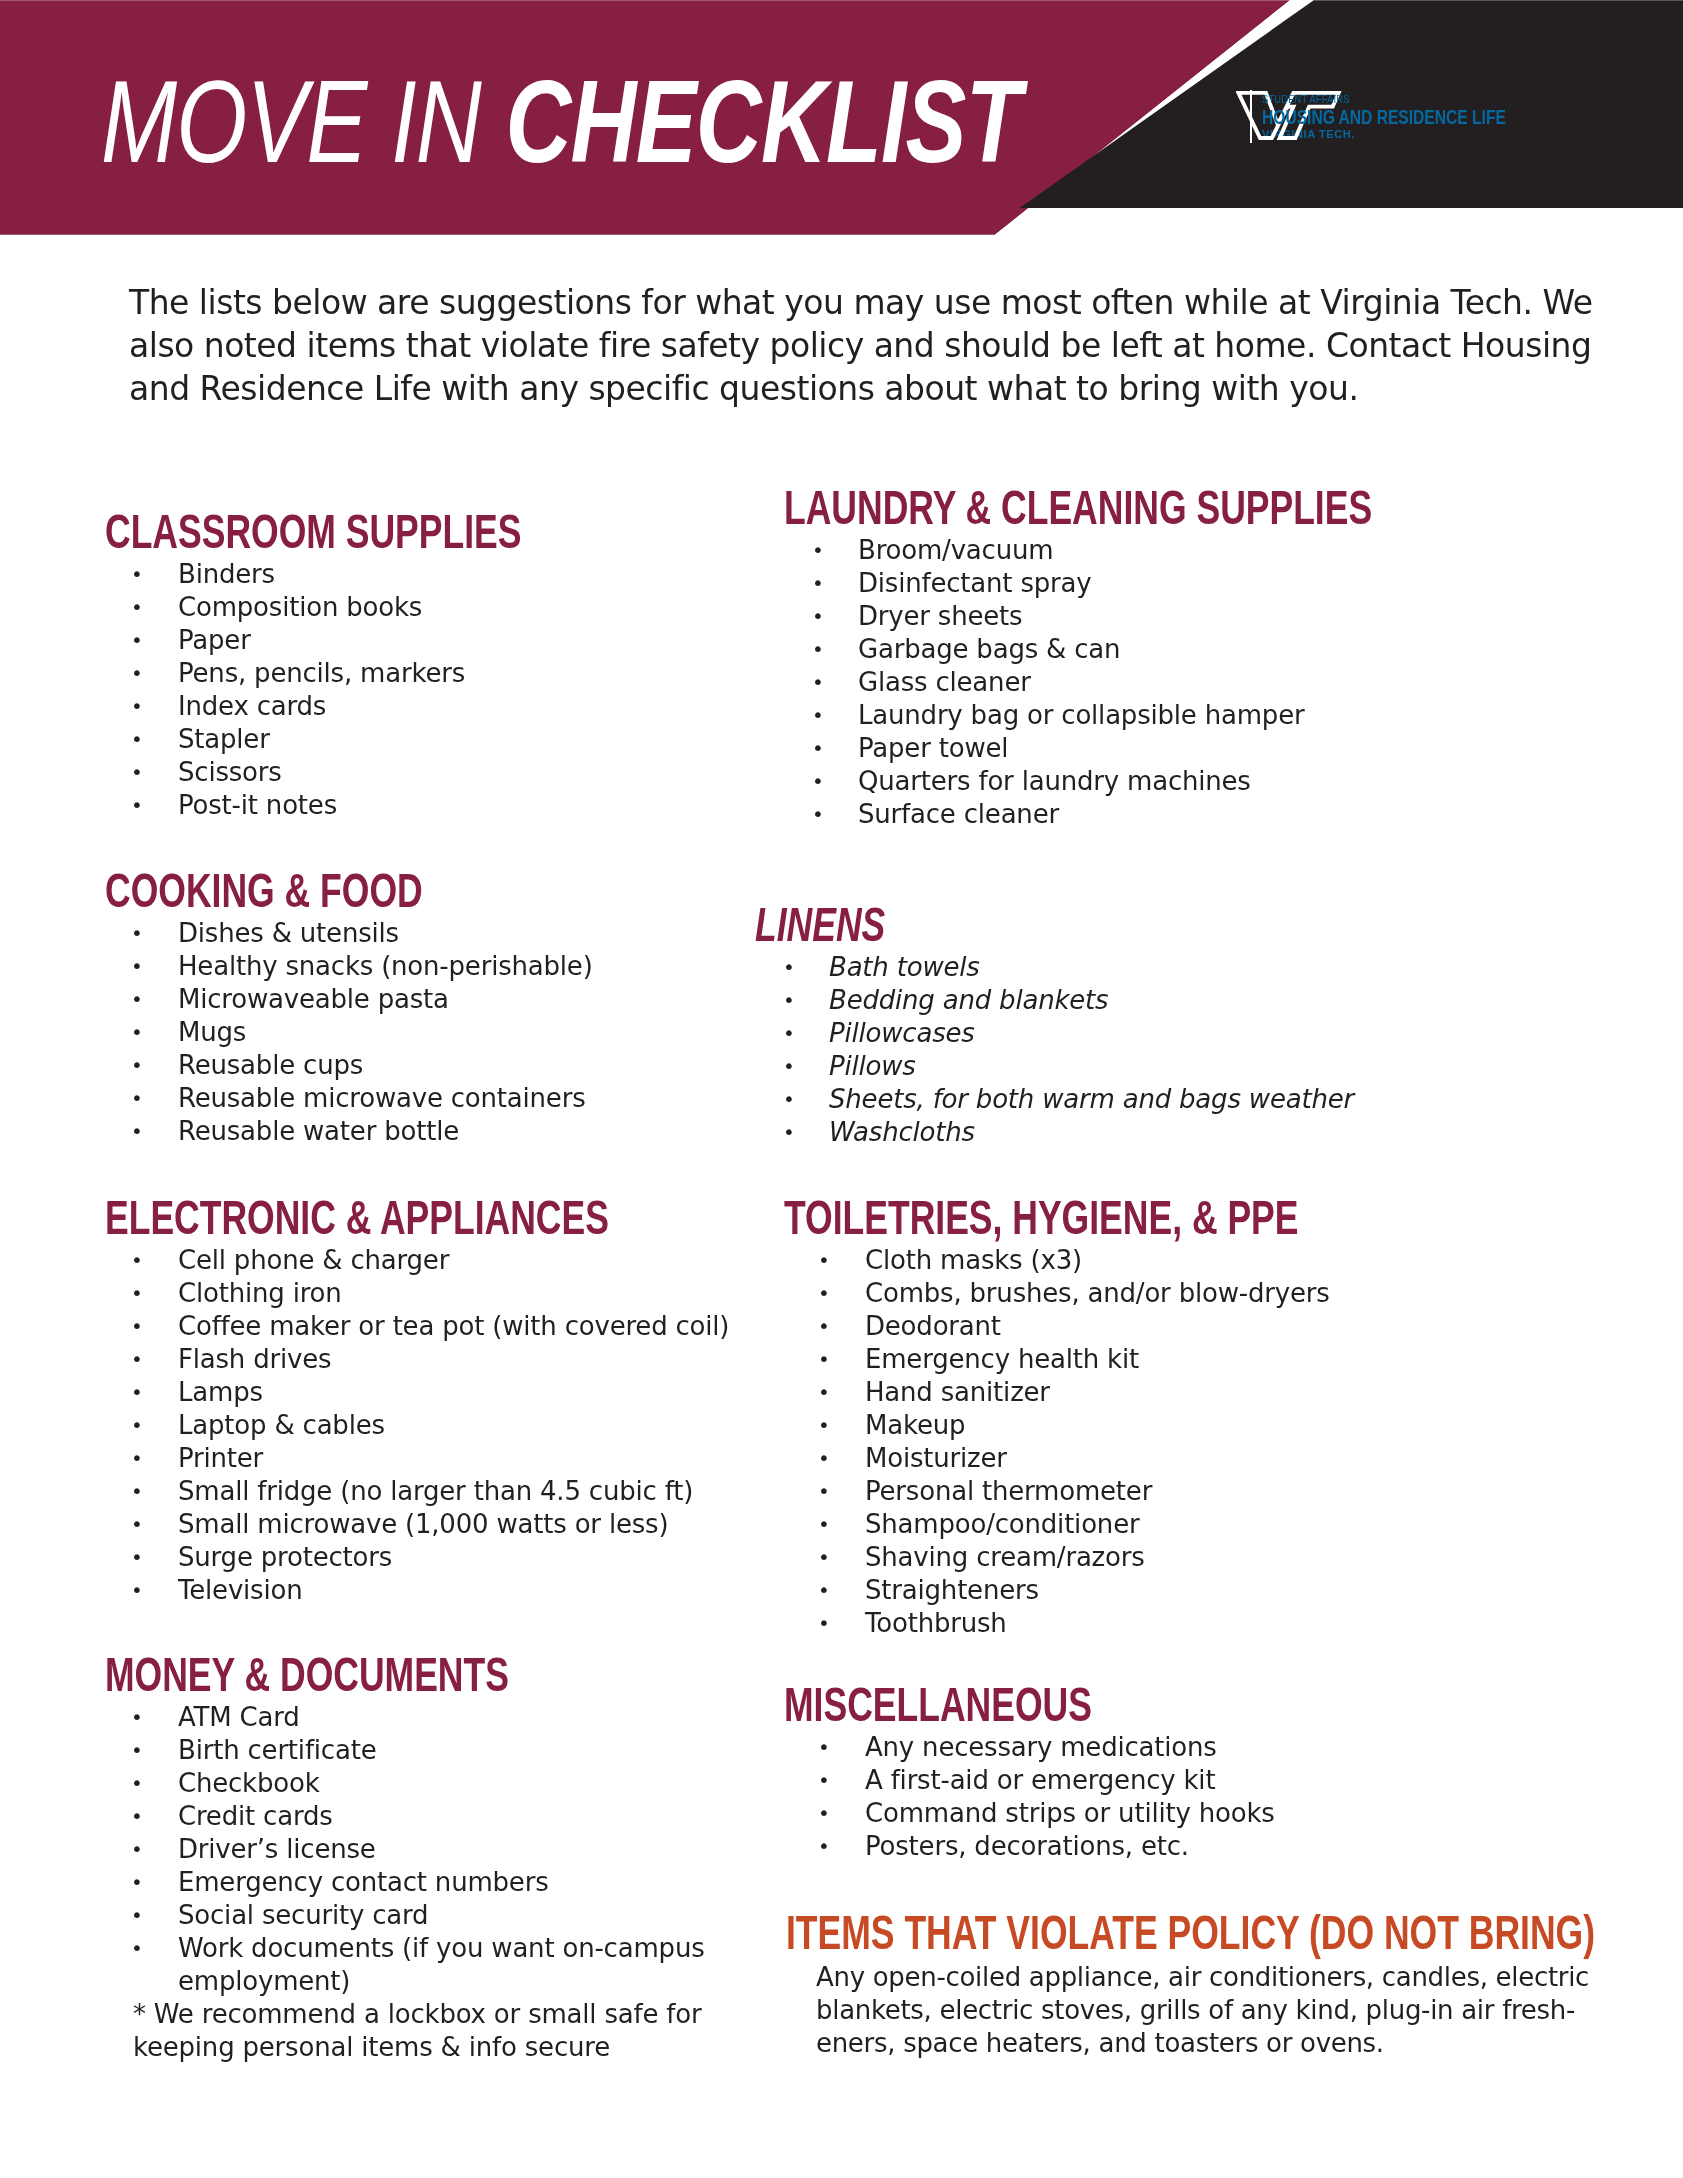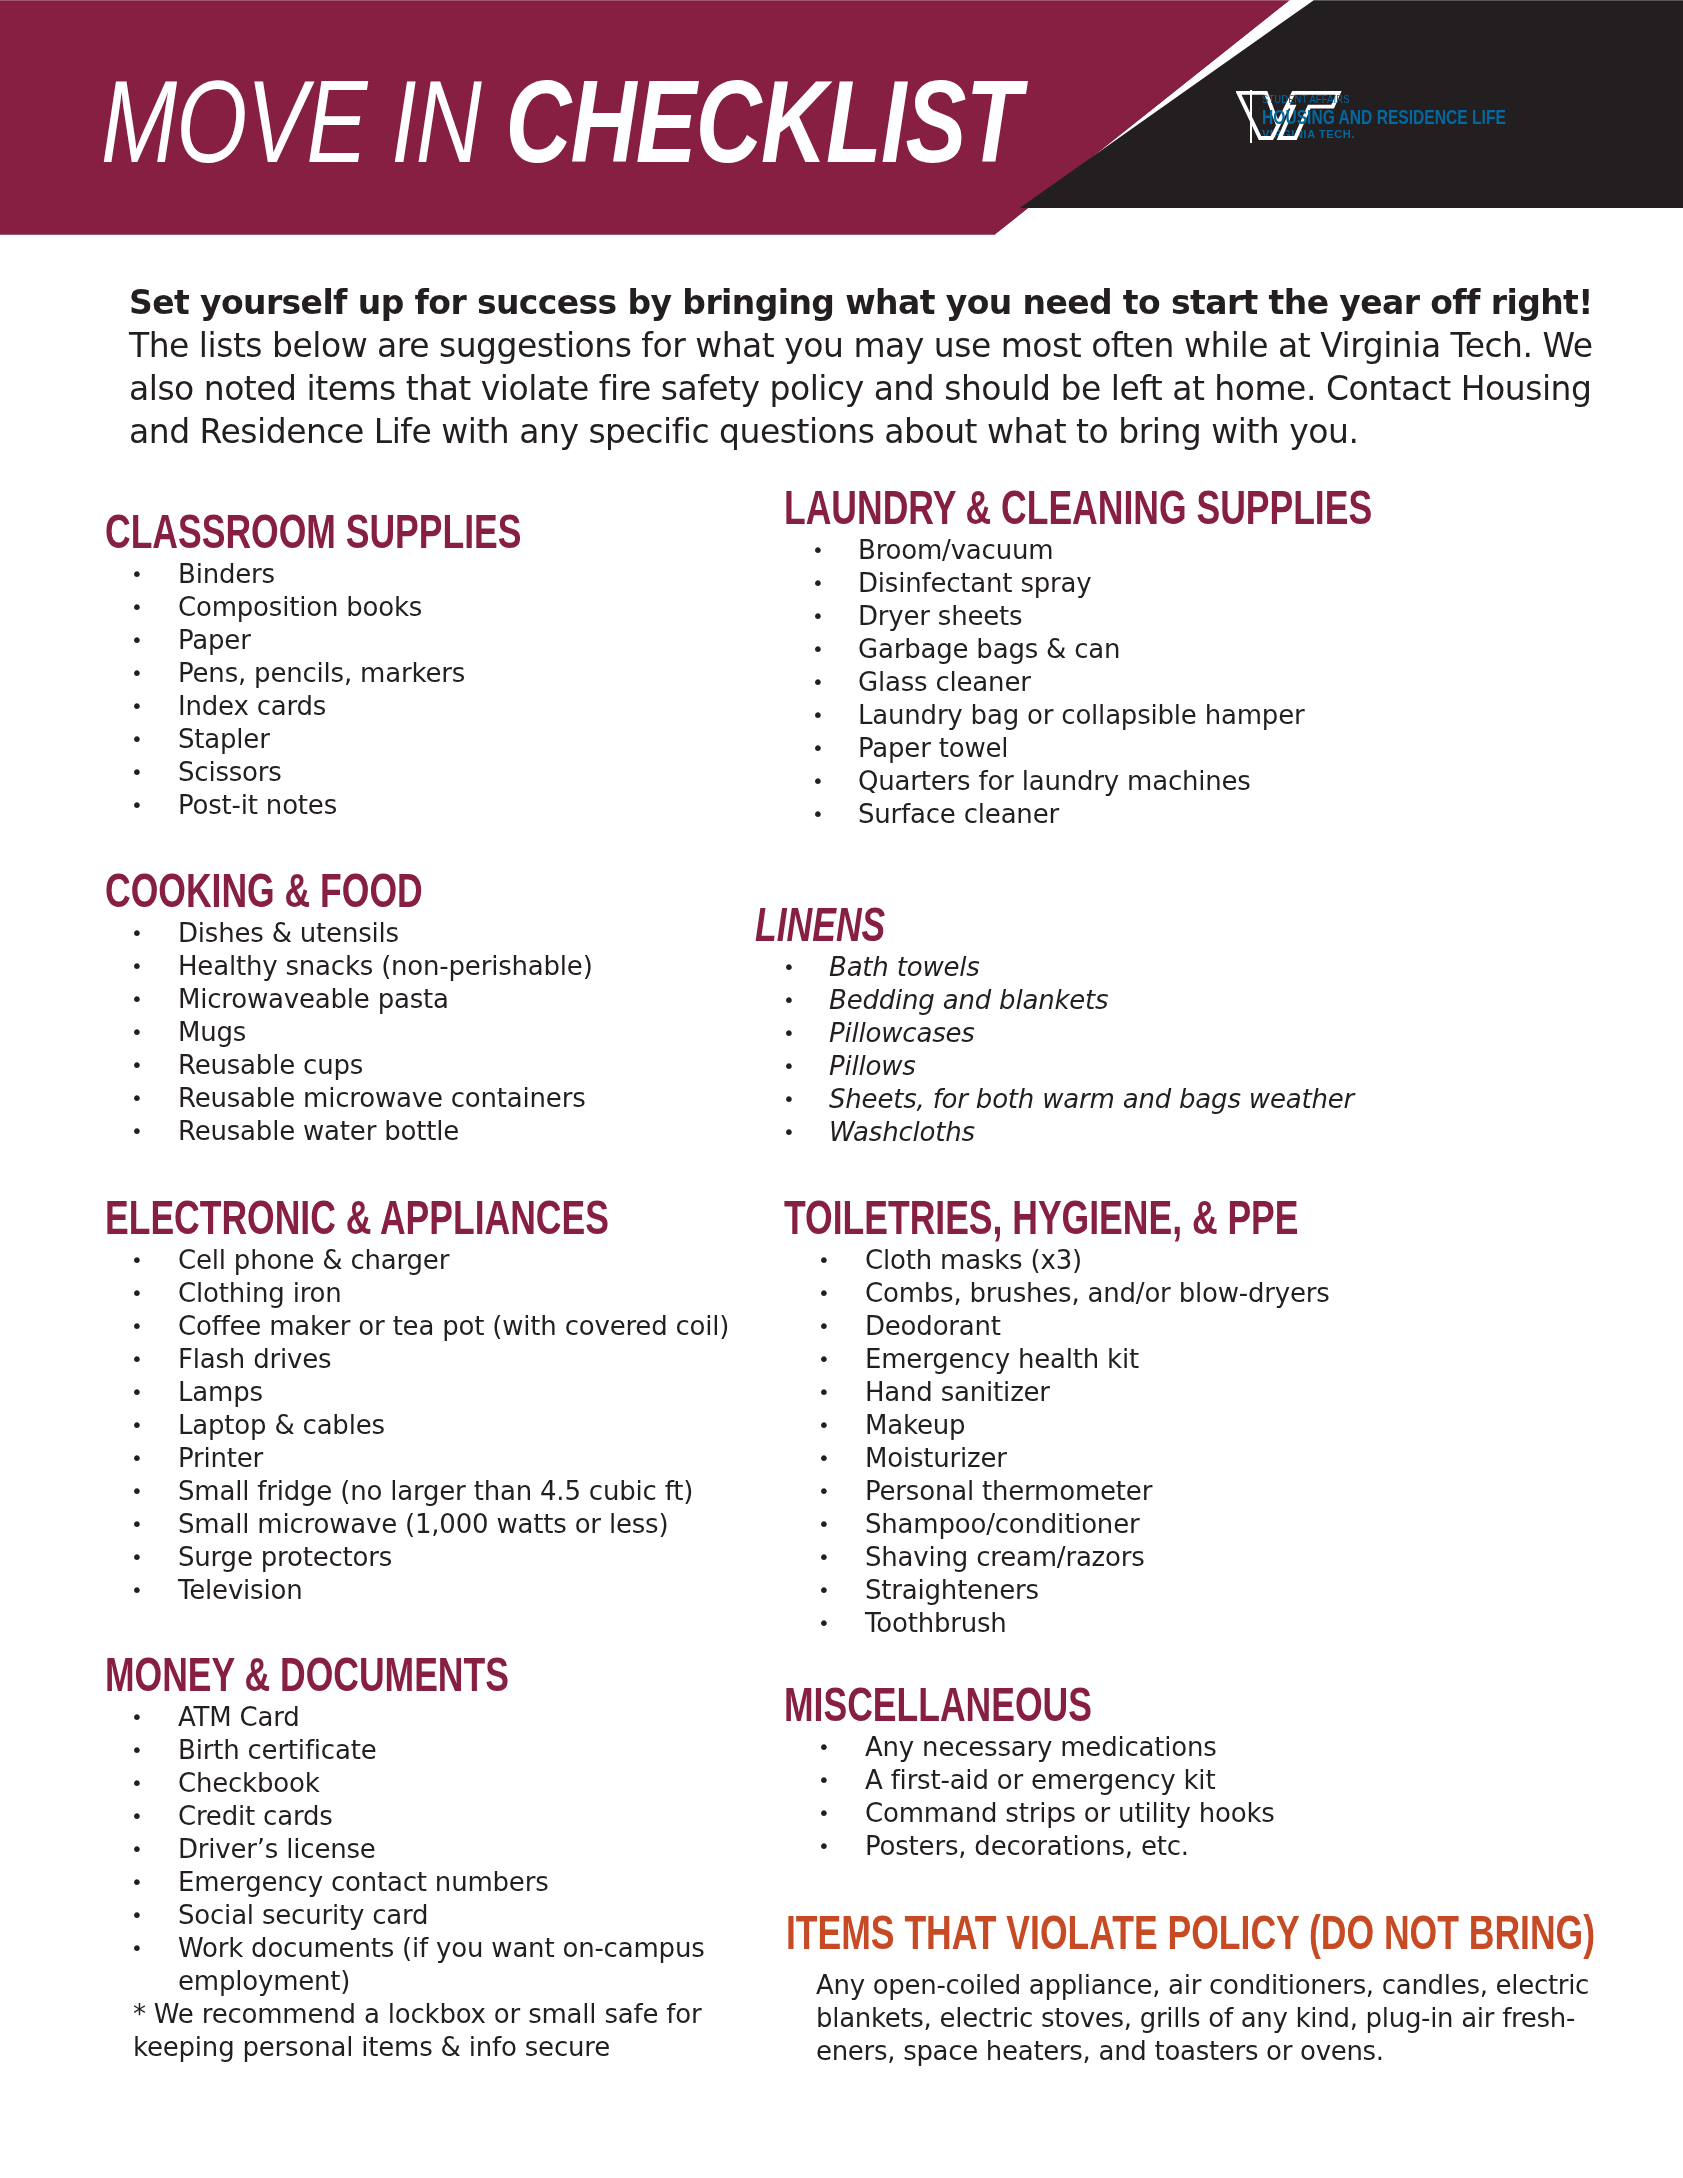--- a/index.html
+++ b/index.html
@@ -78,21 +78,20 @@
     <div class="divider"></div>
     <div class="text">
       <div class="sa">STUDENT AFFAIRS</div>
       <div class="hrl">HOUSING AND RESIDENCE LIFE</div>
       <div class="vtname">VIRGINIA TECH.</div>
     </div>
   </div>
 </div>
 
 <div class="intro">
-  <div class="lead">Set yourself up for success by bringing what you need to start the year off right!</div>
   <div class="body">The lists below are suggestions for what you may use most often while at Virginia Tech. We also noted items that violate fire safety policy and should be left at home. Contact Housing and Residence Life with any specific questions about what to bring with you.</div>
 </div>
 
 <div class="section col-left" style="left:105px; top:505px;">
   <h2>CLASSROOM SUPPLIES</h2>
   <ul>
       <li><span class="bullet">•</span><span class="label">Binders</span></li>
       <li><span class="bullet">•</span><span class="label">Composition books</span></li>
       <li><span class="bullet">•</span><span class="label">Paper</span></li>
       <li><span class="bullet">•</span><span class="label">Pens, pencils, markers</span></li>
@@ -198,15 +197,15 @@
   <ul>
       <li><span class="bullet">•</span><span class="label">Any necessary medications</span></li>
       <li><span class="bullet">•</span><span class="label">A first-aid or emergency kit</span></li>
       <li><span class="bullet">•</span><span class="label">Command strips or utility hooks</span></li>
       <li><span class="bullet">•</span><span class="label">Posters, decorations, etc.</span></li>
     </ul>
 </div>
 
 <div class="section" style="left:786px; top:1906px; width:822px;">
   <h2 class="policy">ITEMS THAT VIOLATE POLICY (DO NOT BRING)</h2>
-  <div class="policy-text" style="padding-left:30px; margin-top:10px;">Any open-coiled appliance, air conditioners, candles, electric blankets, electric stoves, grills of any kind, plug-in air fresh- eners, space heaters, and toasters or ovens.</div>
+  <div class="policy-text" style="padding-left:30px; margin-top:2px;">Any open-coiled appliance, air conditioners, candles, electric blankets, electric stoves, grills of any kind, plug-in air fresh- eners, space heaters, and toasters or ovens.</div>
 </div>
 
 
 </body></html>

